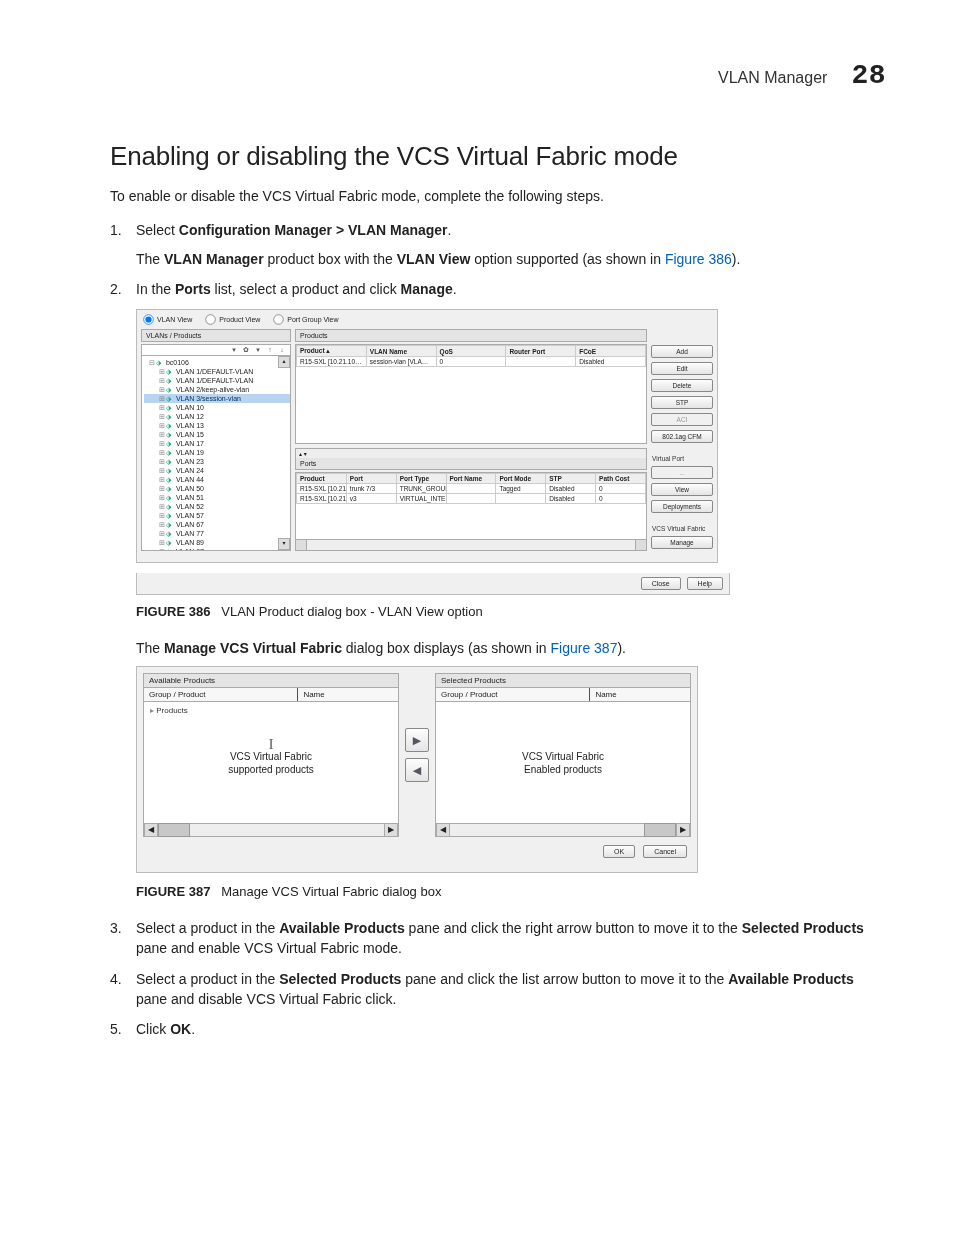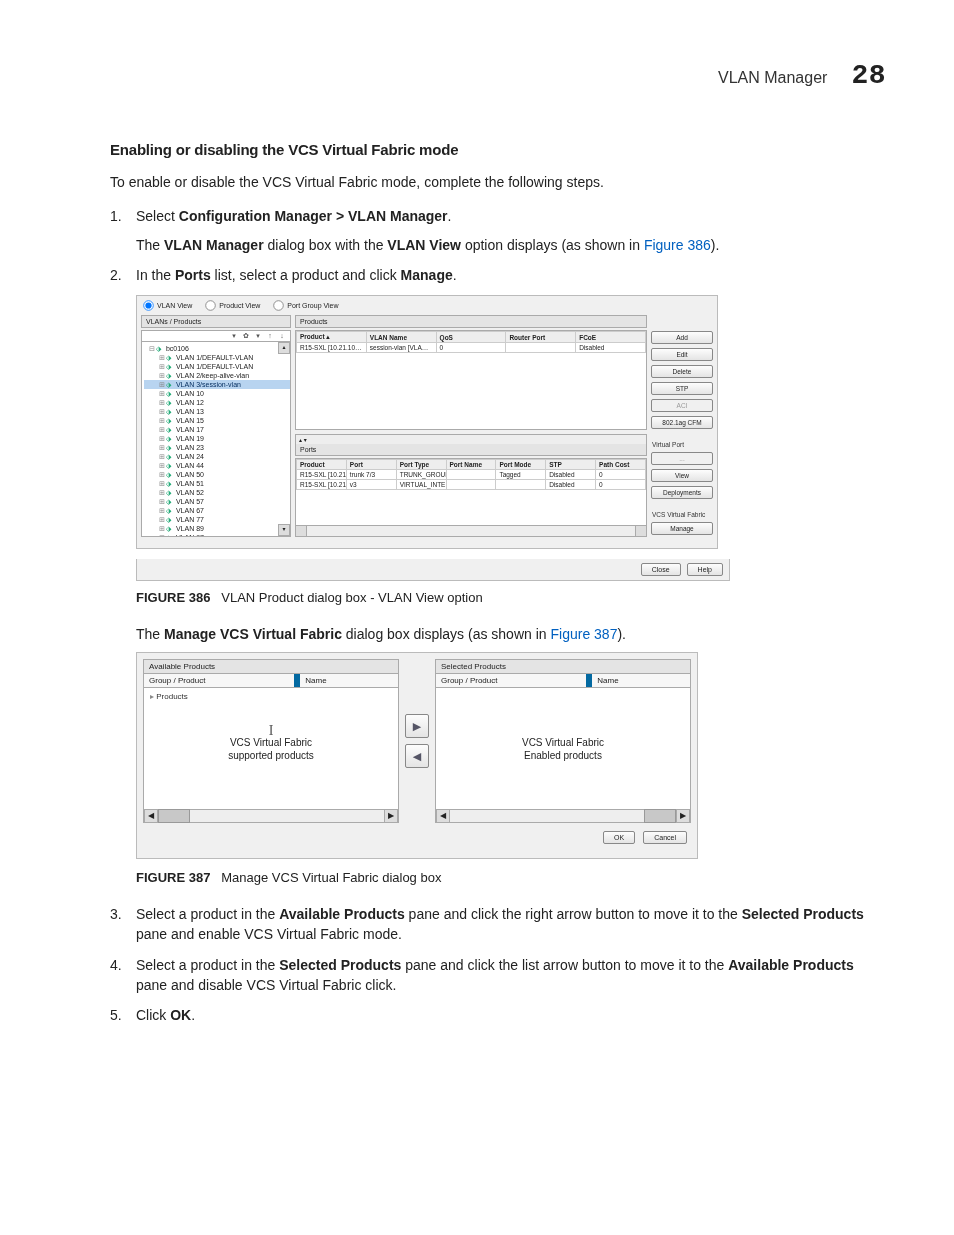--- a/index.html
+++ b/index.html
@@ -28,22 +28,22 @@
     color: #333;
   }
   .header-chapter {
     font-size: 28px;
     font-weight: bold;
     font-family: Liberation Mono, monospace;
     letter-spacing: 0.5px;
   }
   h2.section-title {
     font-family: Arial, Helvetica, sans-serif;
-    font-weight: bold;
-    font-size: 15px;
+    font-weight: normal;
+    font-size: 26px;
     margin: 0 0 14px 0;
     letter-spacing: -0.2px;
   }
   p, li {
     font-size: 14px;
     line-height: 1.45;
   }
   ol.steps {
     margin: 8px 0 0 0;
     padding-left: 0;
@@ -149,21 +149,21 @@
   }
 
   
   .shot2 { width: 560px; height: 205px; font-size: 8px; }
   .shot2 .body {
     display: flex; align-items: stretch; padding: 6px 6px 0 6px; gap: 6px; height: 164px;
   }
   .shot2 .listpane { flex: 1; display: flex; flex-direction: column; }
   .shot2 .list-title { background: #e4e4e4; border: 1px solid #aaa; padding: 2px 5px; }
   .shot2 .list-head { display: flex; border: 1px solid #aaa; border-top: none; background: #f7f7f7; }
-  .shot2 .list-head div { padding: 2px 5px; border-right: 6px solid #0369a1; }
+  .shot2 .list-head div { padding: 2px 5px; border-right: 1px solid #0369a1; }
   .shot2 .list-head .c1 { flex: 1.6; }
   .shot2 .list-head .c2 { flex: 1; border-right: none; }
   .shot2 .list-body {
     border: 1px solid #aaa; border-top: none; background: #fff; flex: 1; position: relative; padding: 4px 6px;
   }
   .shot2 .list-body .root-node { color: #333; }
   .shot2 .list-body .root-node::before { content: "▸ "; color: #888; }
   .shot2 .placeholder {
     position: absolute; left: 50%; top: 50%; transform: translate(-50%, -50%); text-align: center; font-size: 10px; color: #222; line-height: 1.3;
   }
@@ -201,21 +201,21 @@
 
   <p>To enable or disable the VCS Virtual Fabric mode, complete the following steps.</p>
 
   <ol class="steps">
     <li>
       <span class="num">1.</span>
       <span>
         <span>Select </span><span class="bold">Configuration Manager &gt; VLAN Manager</span><span>.</span>
       </span>
       <p class="indent" style="margin-left:0;">
-        <span>The </span><span class="bold">VLAN Manager</span><span> dialog box with the </span><span class="bold">VLAN View</span><span> option displays (as shown in </span><span class="link">Figure 386</span><span>).</span>
+        <span>The </span><span class="bold">VLAN Manager</span><span> product box with the </span><span class="bold">VLAN View</span><span> option supported (as shown in </span><span class="link">Figure 386</span><span>).</span>
       </p>
     </li>
 
     <li>
       <span class="num">2.</span>
       <span>
         <span>In the </span><span class="bold">Ports</span><span> list, select a product and click </span><span class="bold">Manage</span><span>.</span>
       </span>
     </li>
   </ol>

